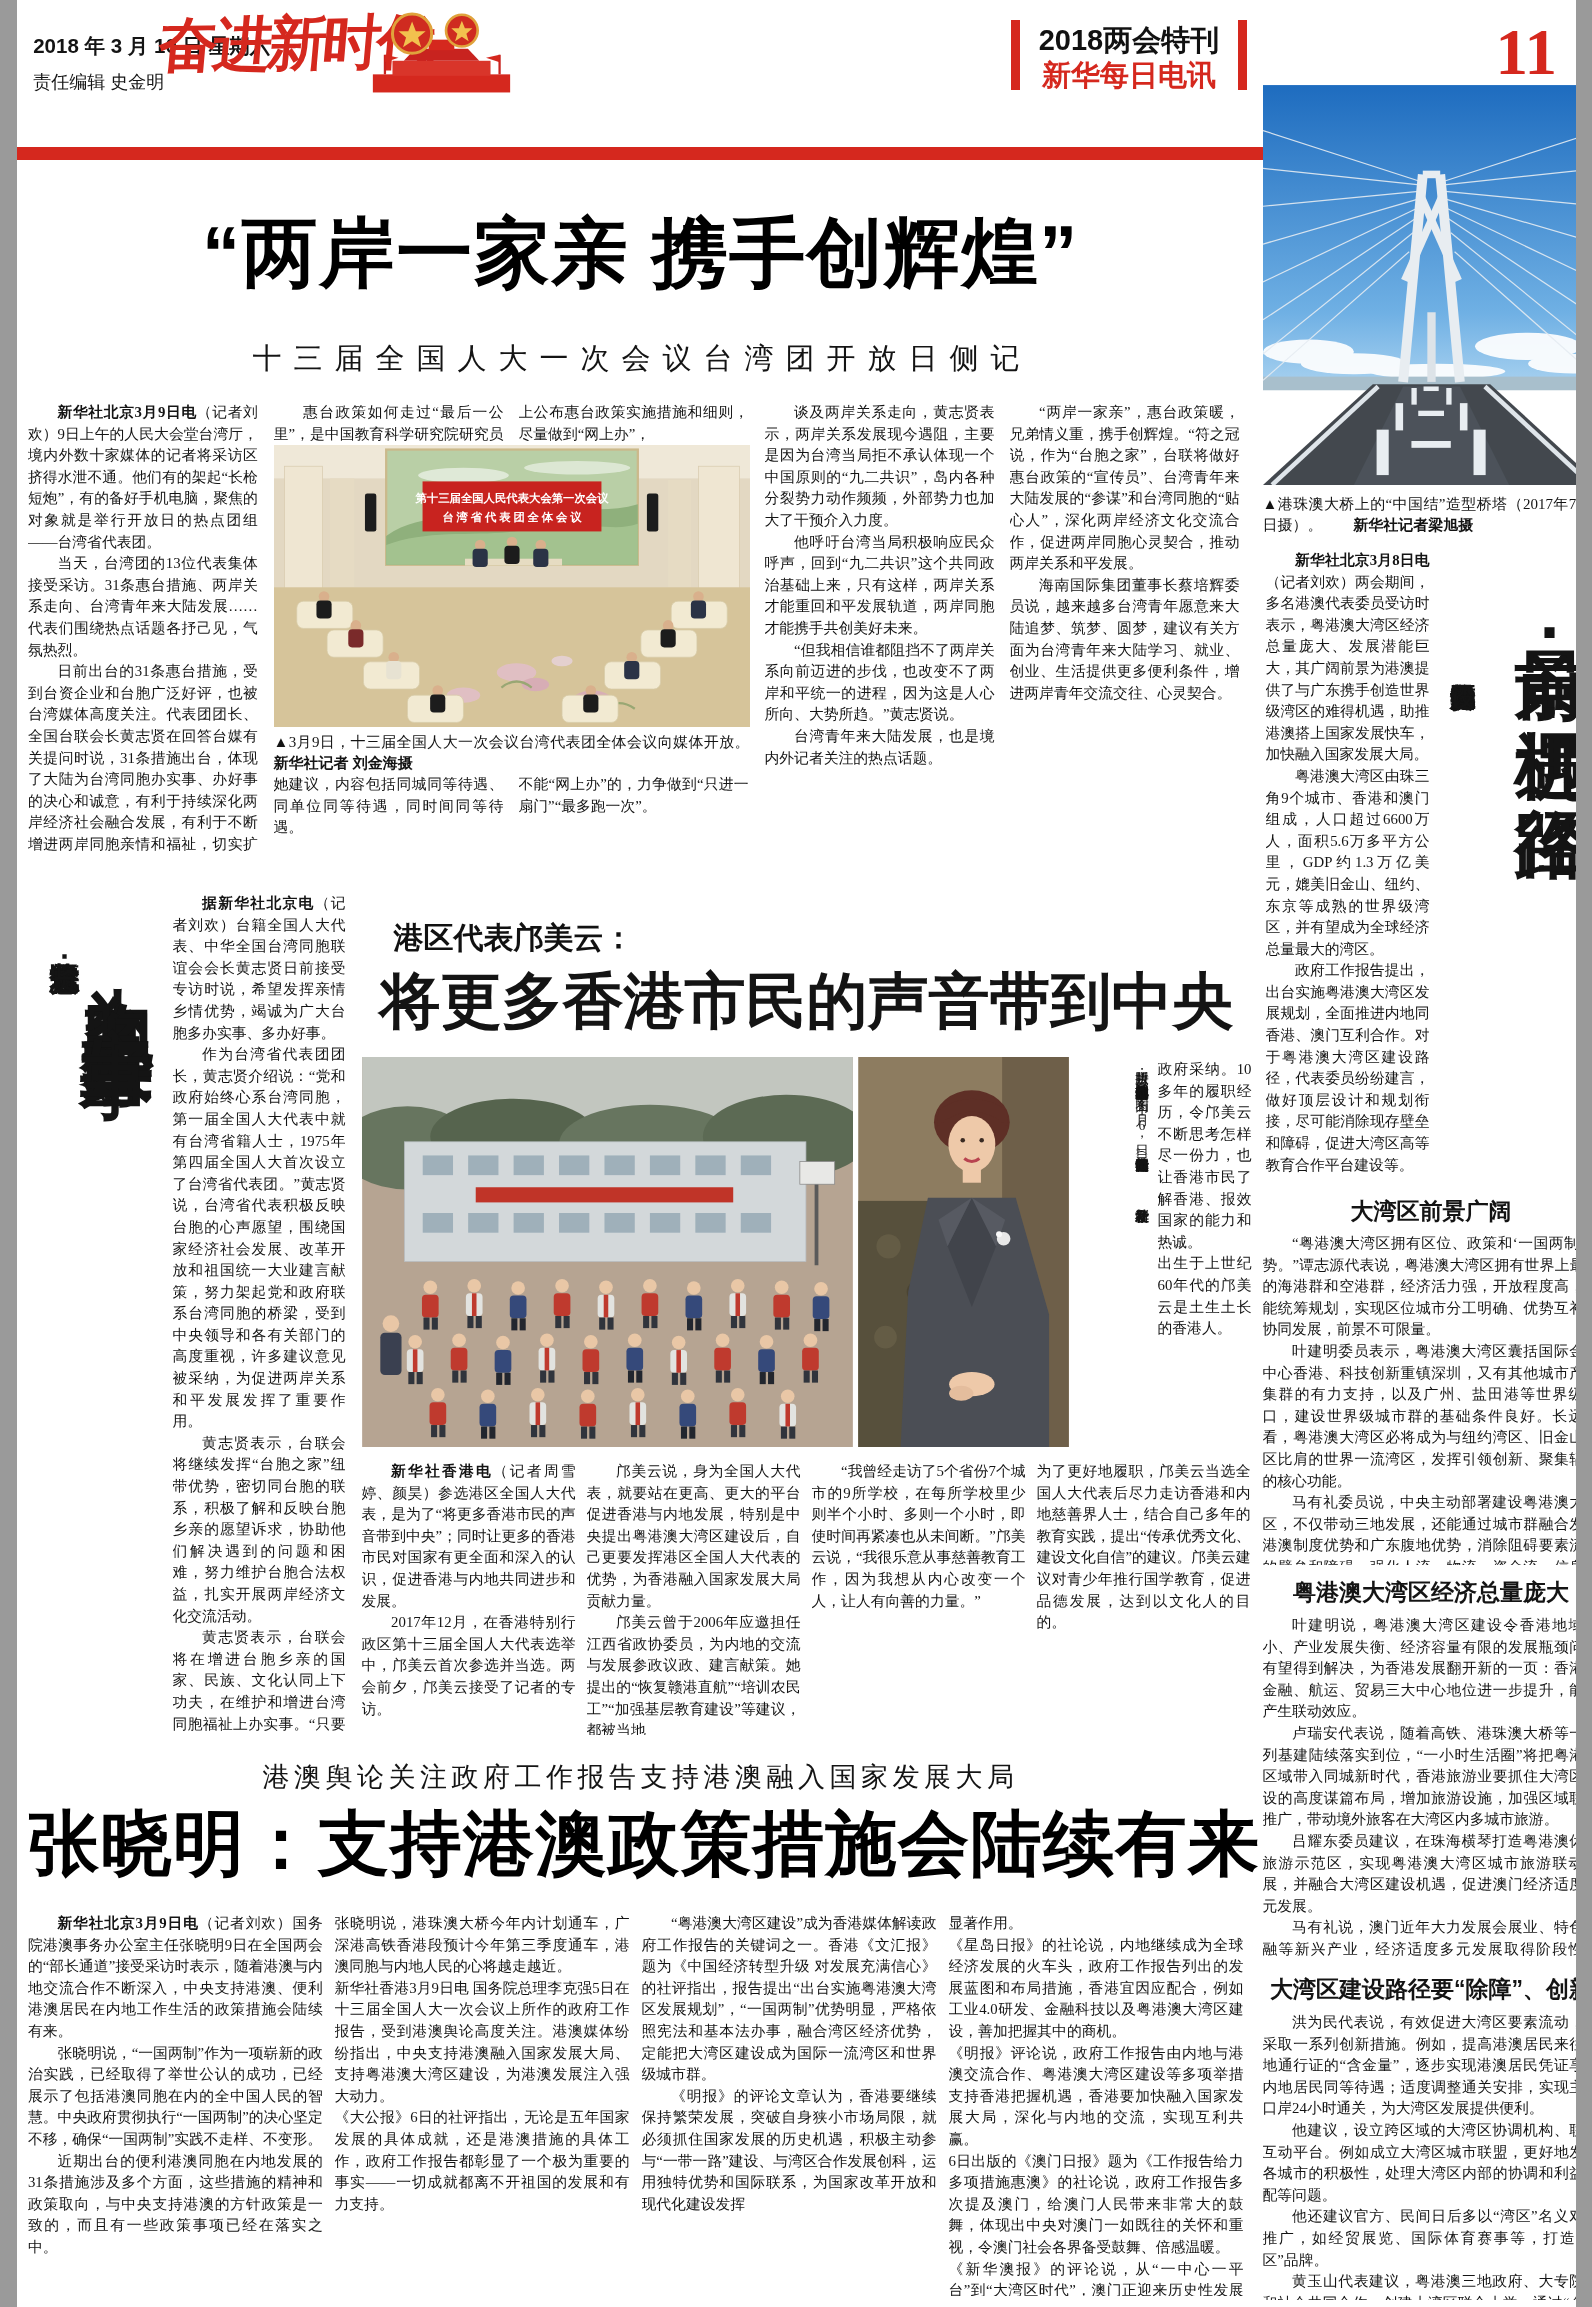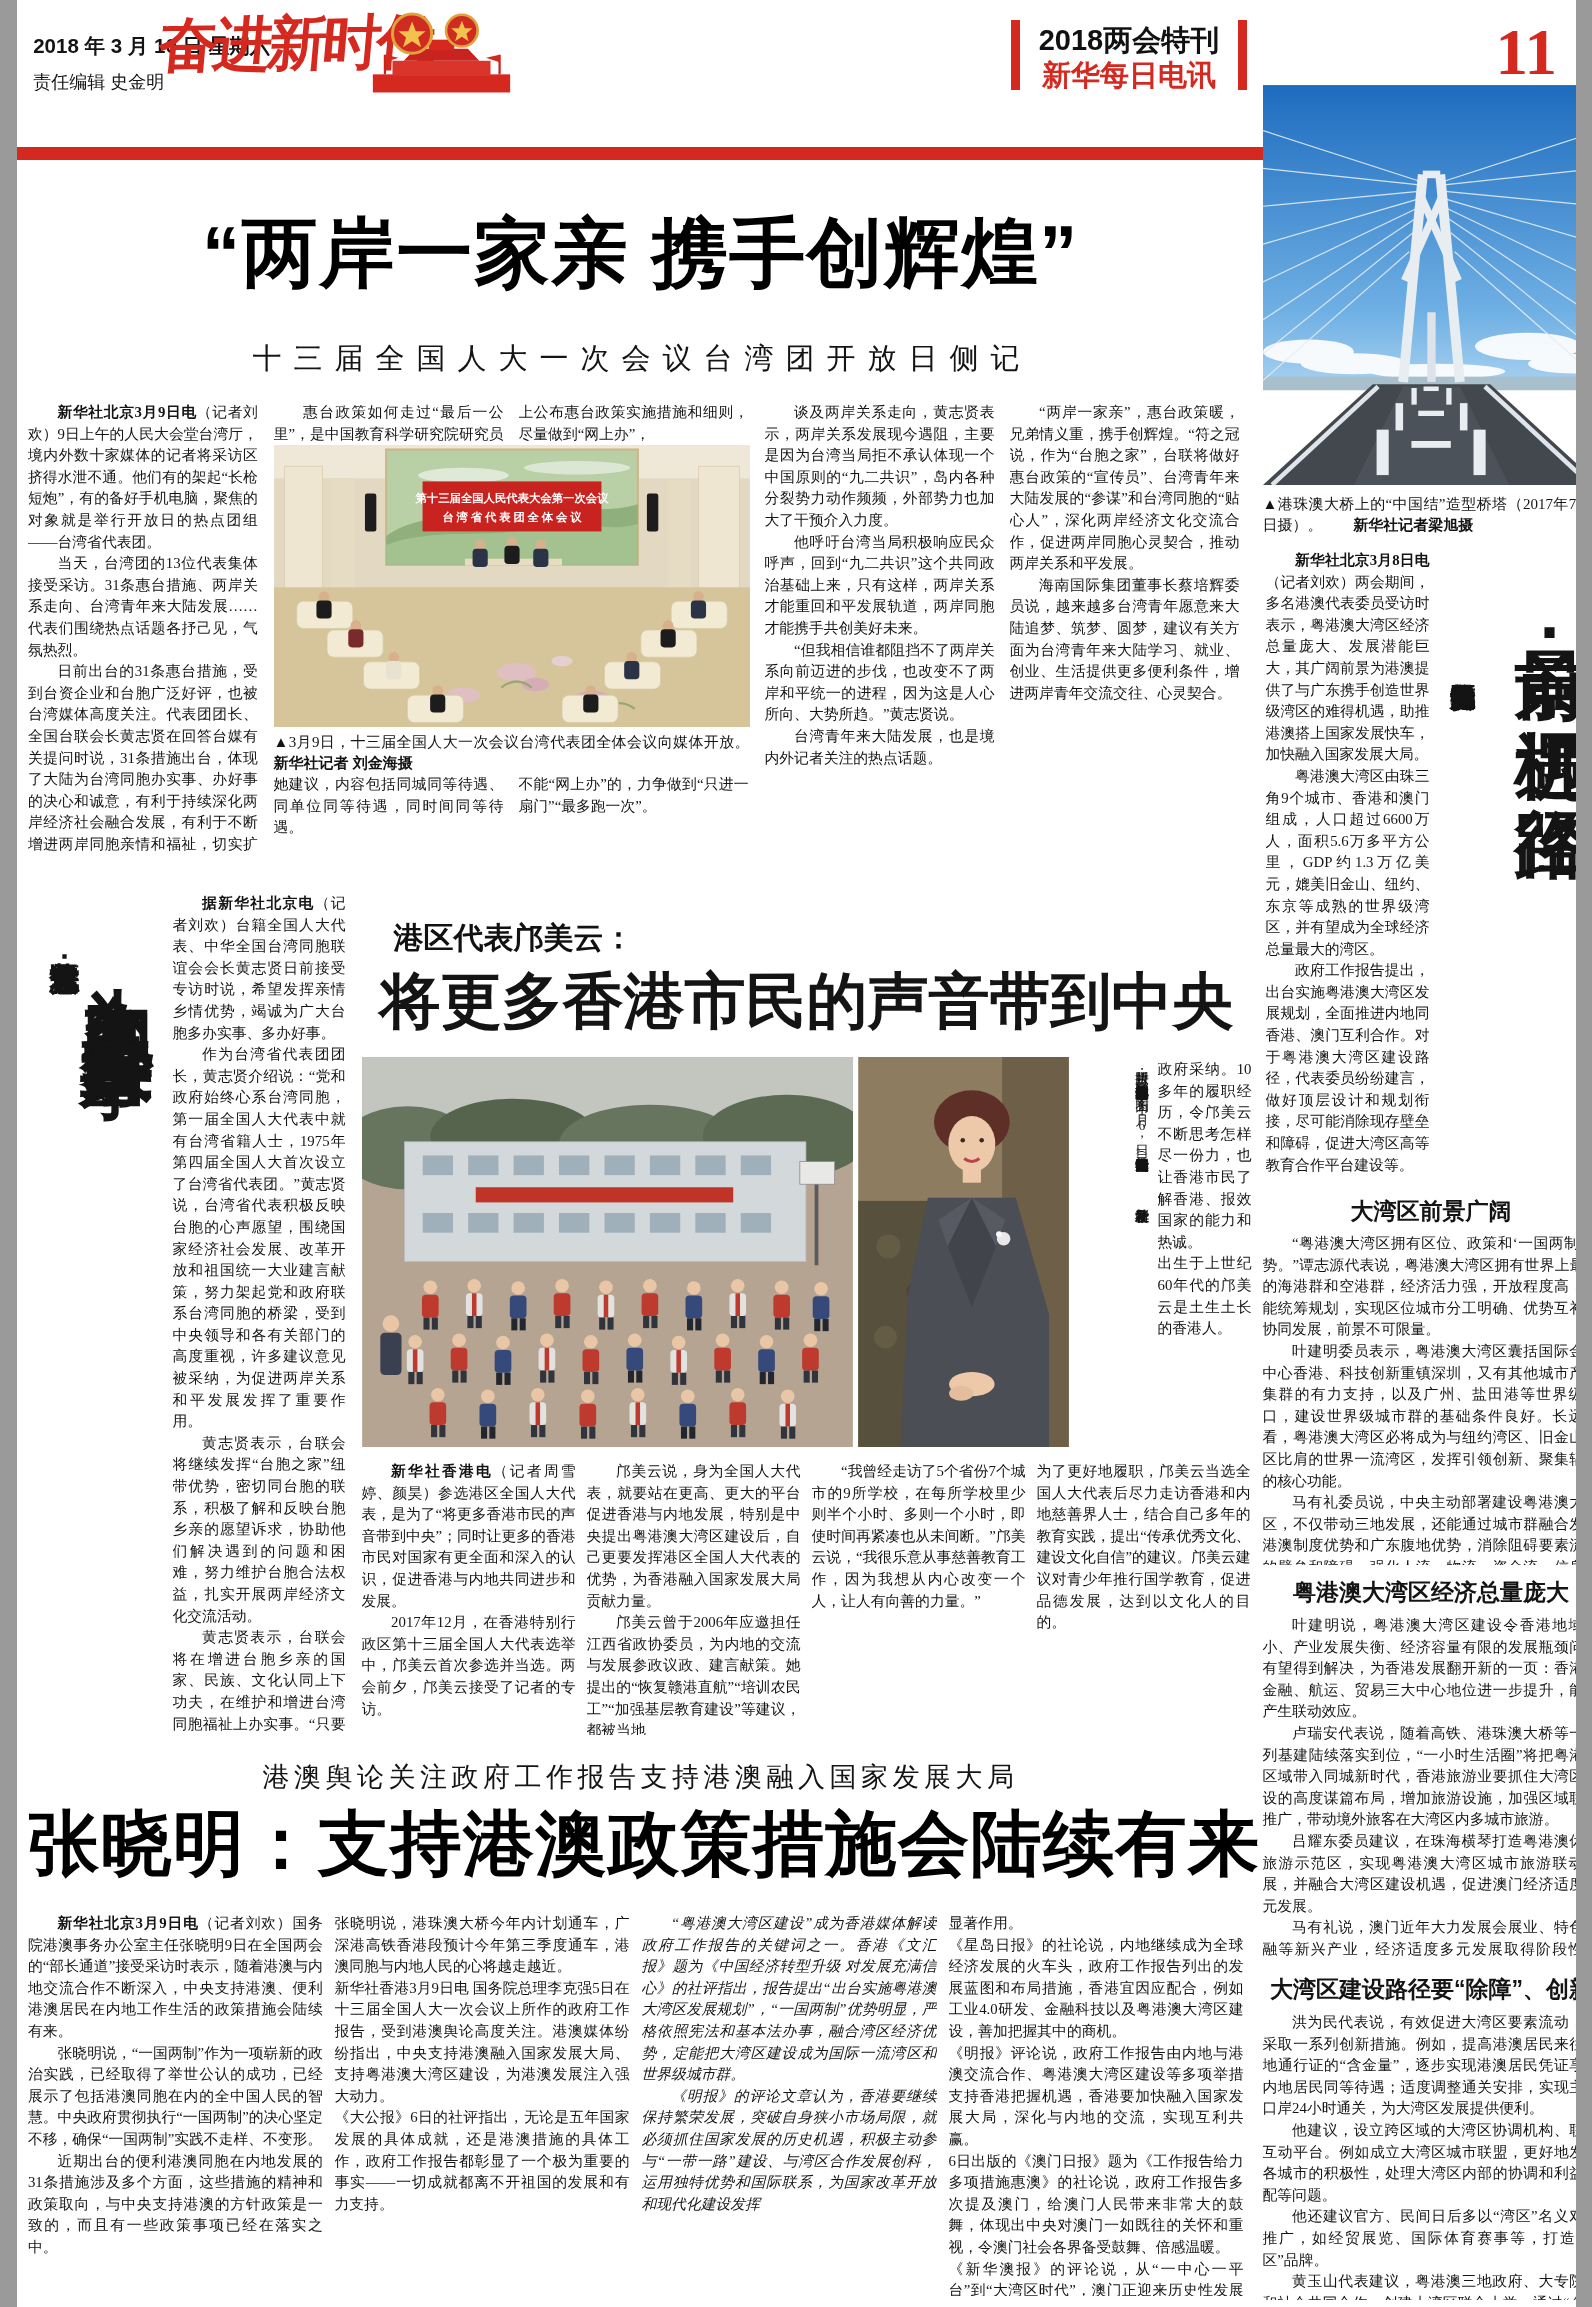--- a/index.html
+++ b/index.html
@@ -355,21 +355,21 @@
         <p>近期出台的便利港澳同胞在内地发展的31条措施涉及多个方面，这些措施的精神和政策取向，与中央支持港澳的方针政策是一致的，而且有一些政策事项已经在落实之中。</p>
       </div>
   </div>
   <div class="col" style="left:318px;top:1913px;width:295px;height:383px;">
     <div>
         <p class="noind">张晓明说，港珠澳大桥今年内计划通车，广深港高铁香港段预计今年第三季度通车，港澳同胞与内地人民的心将越走越近。</p>
         <p class="noind">新华社香港3月9日电 国务院总理李克强5日在十三届全国人大一次会议上所作的政府工作报告，受到港澳舆论高度关注。港澳媒体纷纷指出，中央支持港澳融入国家发展大局、支持粤港澳大湾区建设，为港澳发展注入强大动力。</p>
         <p class="noind">《大公报》6日的社评指出，无论是五年国家发展的具体成就，还是港澳措施的具体工作，政府工作报告都彰显了一个极为重要的事实——一切成就都离不开祖国的发展和有力支持。</p>
       </div>
   </div>
-  <div class="col" style="left:625px;top:1913px;width:295px;height:383px;font-style:italic;">
+  <div class="col" style="left:625px;top:1913px;width:295px;height:383px;">
     <div>
         <p>“粤港澳大湾区建设”成为香港媒体解读政府工作报告的关键词之一。香港《文汇报》题为《中国经济转型升级 对发展充满信心》的社评指出，报告提出“出台实施粤港澳大湾区发展规划”，“一国两制”优势明显，严格依照宪法和基本法办事，融合湾区经济优势，定能把大湾区建设成为国际一流湾区和世界级城市群。</p>
         <p>《明报》的评论文章认为，香港要继续保持繁荣发展，突破自身狭小市场局限，就必须抓住国家发展的历史机遇，积极主动参与“一带一路”建设、与湾区合作发展创科，运用独特优势和国际联系，为国家改革开放和现代化建设发挥</p>
       </div>
   </div>
   <div class="col" style="left:932px;top:1913px;width:295px;height:383px;">
     <div>
         <p class="noind">显著作用。</p>
         <p class="noind">《星岛日报》的社论说，内地继续成为全球经济发展的火车头，政府工作报告列出的发展蓝图和布局措施，香港宜因应配合，例如工业4.0研发、金融科技以及粤港澳大湾区建设，善加把握其中的商机。</p>
         <p class="noind">《明报》评论说，政府工作报告由内地与港澳交流合作、粤港澳大湾区建设等多项举措支持香港把握机遇，香港要加快融入国家发展大局，深化与内地的交流，实现互利共赢。</p>

